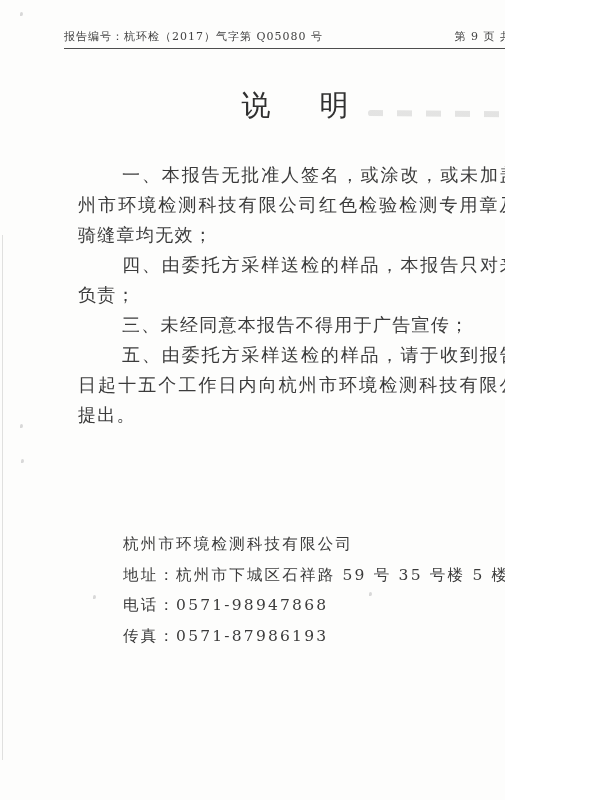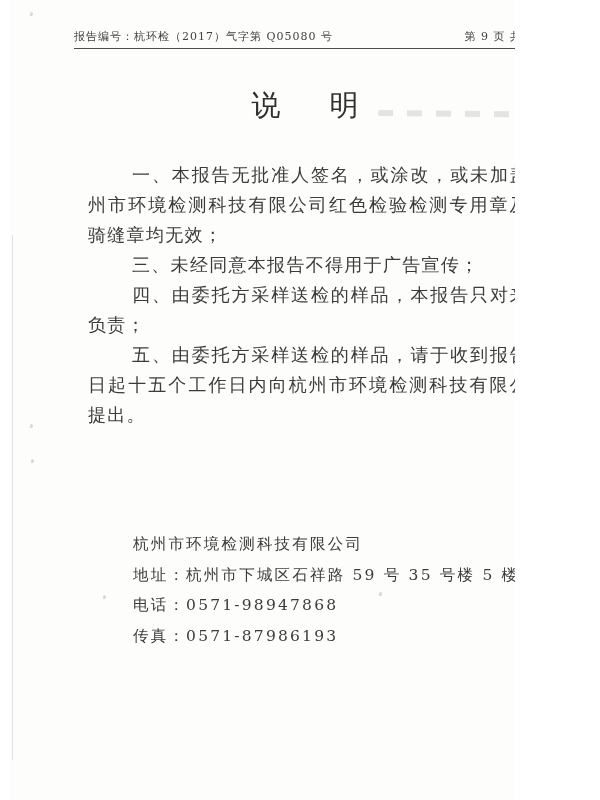--- a/index.html
+++ b/index.html
@@ -7,21 +7,20 @@
     width: 600px; height: 800px;
     background: #ffffff;
     font-family: "DejaVu Serif", "Liberation Serif", serif;
     position: relative;
   }
   .page {
     position: absolute; inset: 0;
     width: 505px; height: 800px;
     background: #fdfdfc;
     overflow: hidden;
-    margin-left: 10px;
   }
   
   .header {
     position: absolute;
     left: 64px; top: 29px; width: 477px;
     display: flex; justify-content: space-between; align-items: flex-end;
     border-bottom: 1.6px solid #4d4d4d;
     padding-bottom: 4px;
     font-size: 11px;
     color: #414141;
@@ -101,22 +100,22 @@
   <div class="header">
     <span>报告编号：杭环检（2017）气字第 Q05080 号</span>
     <span>第 9 页 共 4 页</span>
   </div>
 
   <h1 class="title">说　明</h1>
   <div class="title-smudge"></div>
 
   <div class="notes">
     <p>一、本报告无批准人签名，或涂改，或未加盖杭州市环境检测科技有限公司红色检验检测专用章及其骑缝章均无效；</p>
+    <p>四、由委托方采样送检的样品，本报告只对来样负责；</p>
     <p>三、未经同意本报告不得用于广告宣传；</p>
-    <p>四、由委托方采样送检的样品，本报告只对来样负责；</p>
     <p>五、由委托方采样送检的样品，请于收到报告之日起十五个工作日内向杭州市环境检测科技有限公司提出。</p>
   </div>
 
   <div class="contact">
     <div>杭州市环境检测科技有限公司</div>
     <div>地址：杭州市下城区石祥路 59 号 35 号楼 5 楼</div>
     <div>电话：0571-98947868</div>
     <div>传真：0571-87986193</div>
   </div>
 

